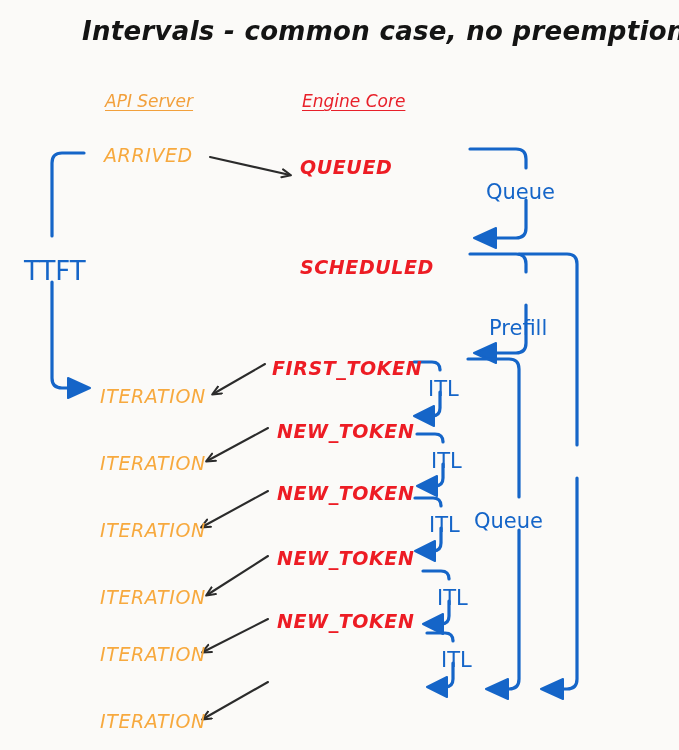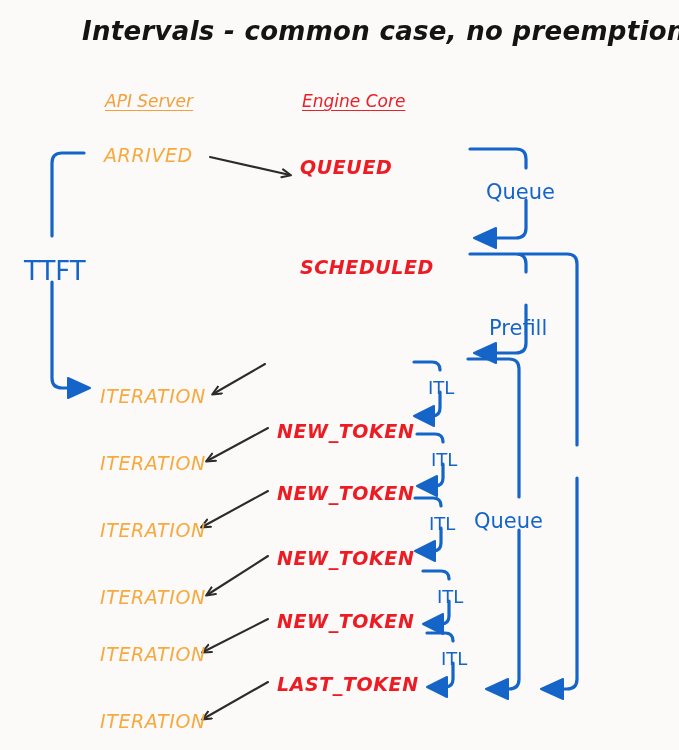--- a/index.html
+++ b/index.html
@@ -57,21 +57,21 @@
     letter-spacing: 0.6px;
   }
   .ev.api { color: #f7a93e; }
   .ev.engine { color: #ed1c24; font-weight: bold; }
   .blue-lbl {
     font-family: "DejaVu Sans", sans-serif;
     font-size: 21px;
     color: #1565c8;
   }
   .blue-lbl.small {
-    font-size: 18px;
+    font-size: 21px;
   }
   .blue-lbl.ttft {
     font-size: 26px;
   }
 </style>
 </head>
 <body>
 
 <div id="canvas">
 
@@ -164,25 +164,25 @@
   <div class="txt ev api" style="left:104px; top:146px;">ARRIVED</div>
   <div class="txt ev api" style="left:100px; top:387px;">ITERATION</div>
   <div class="txt ev api" style="left:100px; top:454px;">ITERATION</div>
   <div class="txt ev api" style="left:100px; top:521px;">ITERATION</div>
   <div class="txt ev api" style="left:100px; top:588px;">ITERATION</div>
   <div class="txt ev api" style="left:100px; top:645px;">ITERATION</div>
   <div class="txt ev api" style="left:100px; top:712px;">ITERATION</div>
 
   <div class="txt ev engine" style="left:294px; top:158px;margin-left:6px;">QUEUED</div>
   <div class="txt ev engine" style="left:292px; top:258px;margin-left:8px;">SCHEDULED</div>
+  <div class="txt ev engine" style="left:272px; top:359px;">FIRST_TOKEN</div>
   <div class="txt ev engine" style="left:277px; top:422px;">NEW_TOKEN</div>
   <div class="txt ev engine" style="left:277px; top:484px;">NEW_TOKEN</div>
   <div class="txt ev engine" style="left:277px; top:549px;">NEW_TOKEN</div>
   <div class="txt ev engine" style="left:277px; top:612px;">NEW_TOKEN</div>
-  <div class="txt ev engine" style="left:277px; top:675px;">LAST_TOKEN</div>
 
   <div class="txt blue-lbl ttft" style="left:24px; top:258px;">TTFT</div>
   <div class="txt blue-lbl" style="left:486px; top:182px;">Queue</div>
   <div class="txt blue-lbl" style="left:489px; top:287px;margin-top:31px;">Prefill</div>
   <div class="txt blue-lbl" style="left:474px; top:511px;">Queue</div>
 
   <div class="txt blue-lbl small" style="left:428px; top:379px;">ITL</div>
   <div class="txt blue-lbl small" style="left:431px; top:451px;">ITL</div>
   <div class="txt blue-lbl small" style="left:429px; top:515px;">ITL</div>
   <div class="txt blue-lbl small" style="left:437px; top:588px;">ITL</div>

